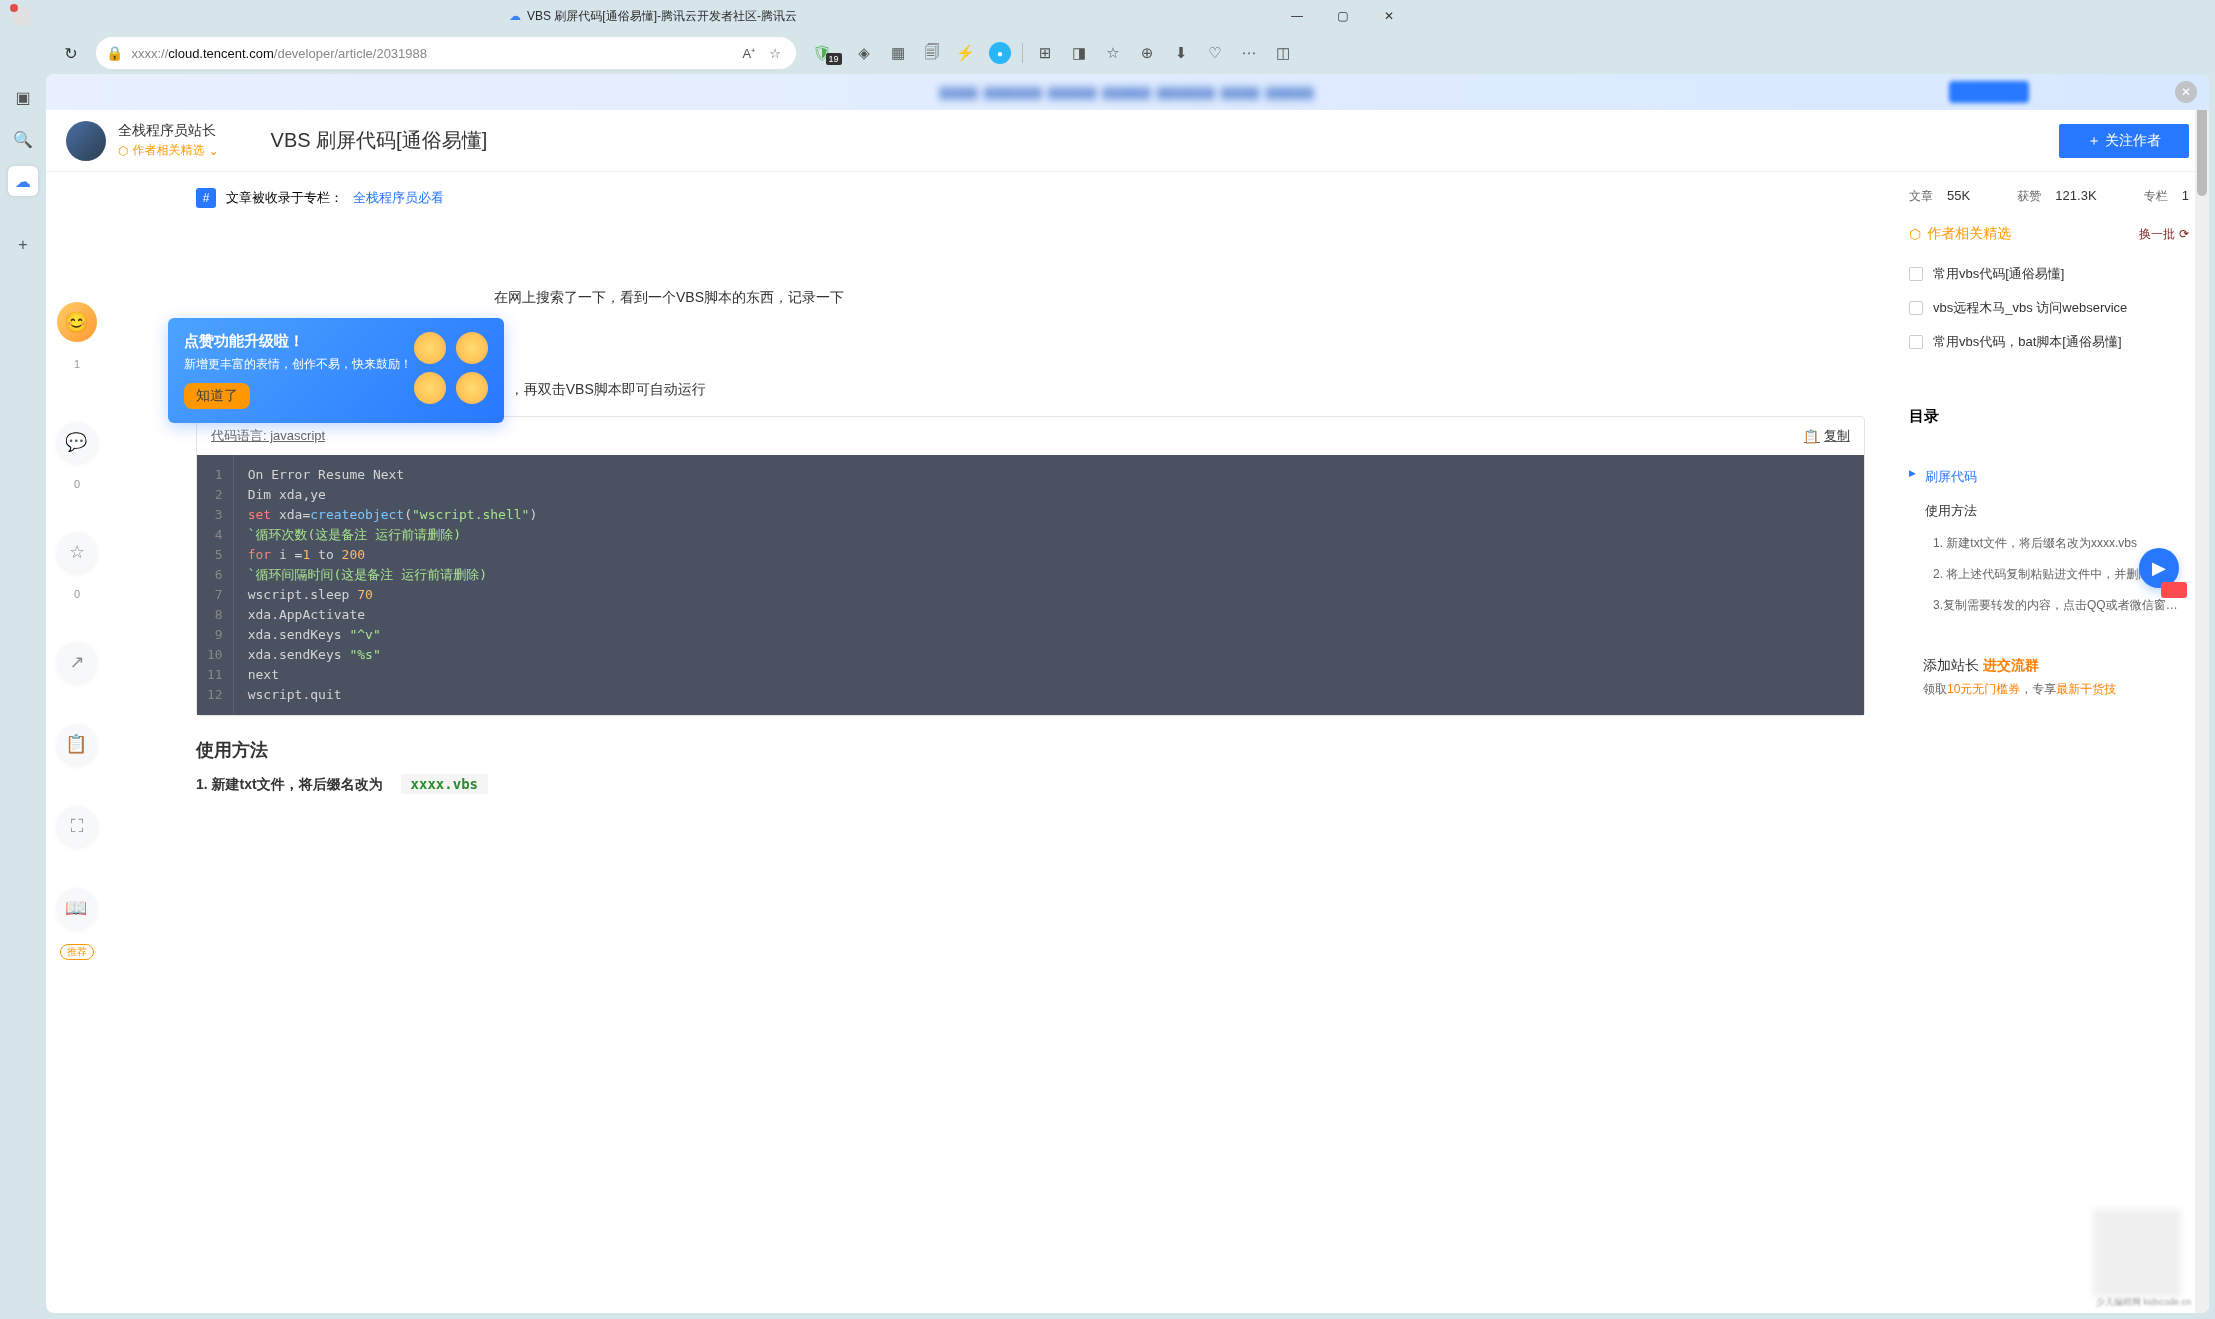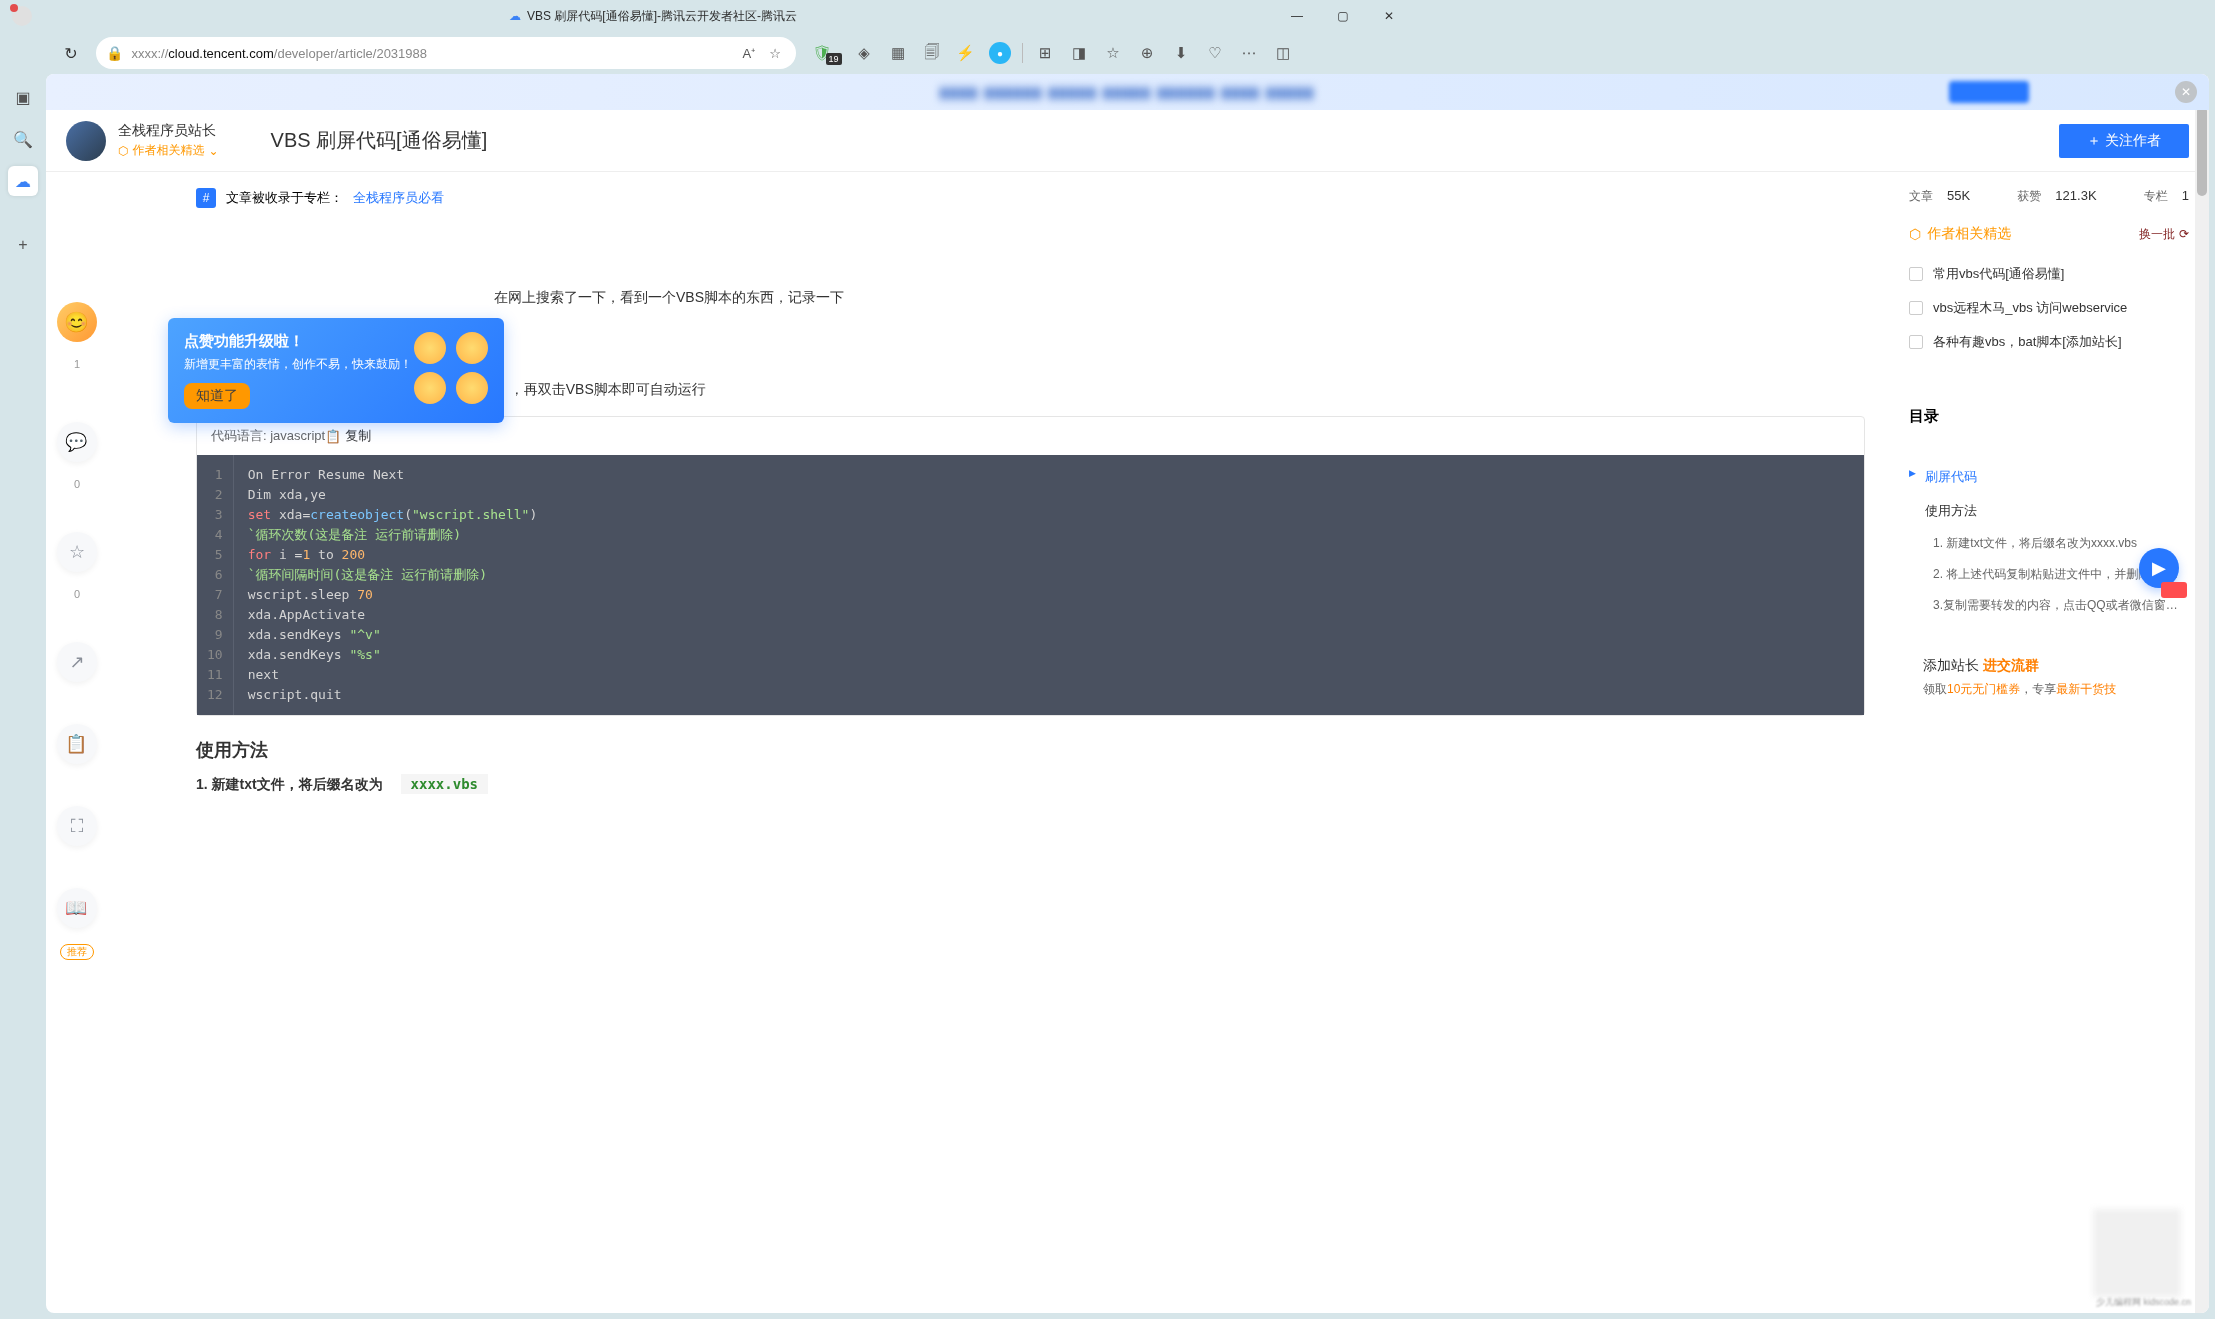--- a/index.html
+++ b/index.html
@@ -75,21 +75,21 @@
 
 
 .article-body { flex: 1; padding: 16px 24px 16px 88px; overflow: hidden; }
 .column-tag { display: flex; align-items: center; gap: 10px; font-size: 13px; margin-bottom: 20px; }
 .hash-box { width: 20px; height: 20px; background: #2878ff; color: #fff; border-radius: 3px; display: flex; align-items: center; justify-content: center; font-size: 12px; }
 .column-link { color: #2878ff; }
 .article-text { font-size: 14px; color: #333; line-height: 1.9; margin-bottom: 12px; }
 .bullet-list { list-style: disc; padding-left: 26px; margin-bottom: 14px; }
 .bullet-list li { font-size: 14px; color: #333; line-height: 1.9; }
 .code-block-wrap { border: 1px solid #e5e5e5; border-radius: 4px; margin: 12px 0; }
-.code-header { display: flex; padding: 10px 14px; font-size: 13px; color: #666; }
+.code-header { display: flex; justify-content: space-between; padding: 10px 14px; font-size: 13px; color: #666; text-decoration: underline; }
 .copy-btn { display: flex; align-items: center; gap: 4px; cursor: pointer; color: #333; font-size: 13px; }
 .code-body { background: #4a5160; display: flex; font-family: Consolas, monospace; font-size: 13px; }
 .line-nums { padding: 10px 0; text-align: right; color: #888; border-right: 1px solid #5a6170; }
 .line-nums div { padding: 0 10px; line-height: 20px; }
 .code-lines { padding: 10px 14px; color: #d4d4d4; }
 .code-lines div { line-height: 20px; white-space: pre; }
 .c-kw { color: #ff7f7f; }
 .c-fn { color: #7cc7ff; }
 .c-str { color: #a8e28e; }
 .c-num { color: #ffb86c; }
@@ -324,21 +324,21 @@
             <div class="rel-item">
               <span class="rel-icon"></span>
               <span>常用vbs代码[通俗易懂]</span>
             </div>
             <div class="rel-item">
               <span class="rel-icon"></span>
               <span>vbs远程木马_vbs 访问webservice</span>
             </div>
             <div class="rel-item">
               <span class="rel-icon"></span>
-              <span>各种有趣vbs，bat脚本[添加站长]</span>
+              <span>常用vbs代码，bat脚本[通俗易懂]</span>
             </div>
           </div>
 
         <div class="toc-box">
           <div class="toc-title">目录</div>
           <div style="height:20px"></div>
           <div id="toc-list">
               <div class="toc-item active">刷屏代码</div>
               <div class="toc-item">使用方法</div>
               <div class="toc-sub">1. 新建txt文件，将后缀名改为xxxx.vbs</div>

